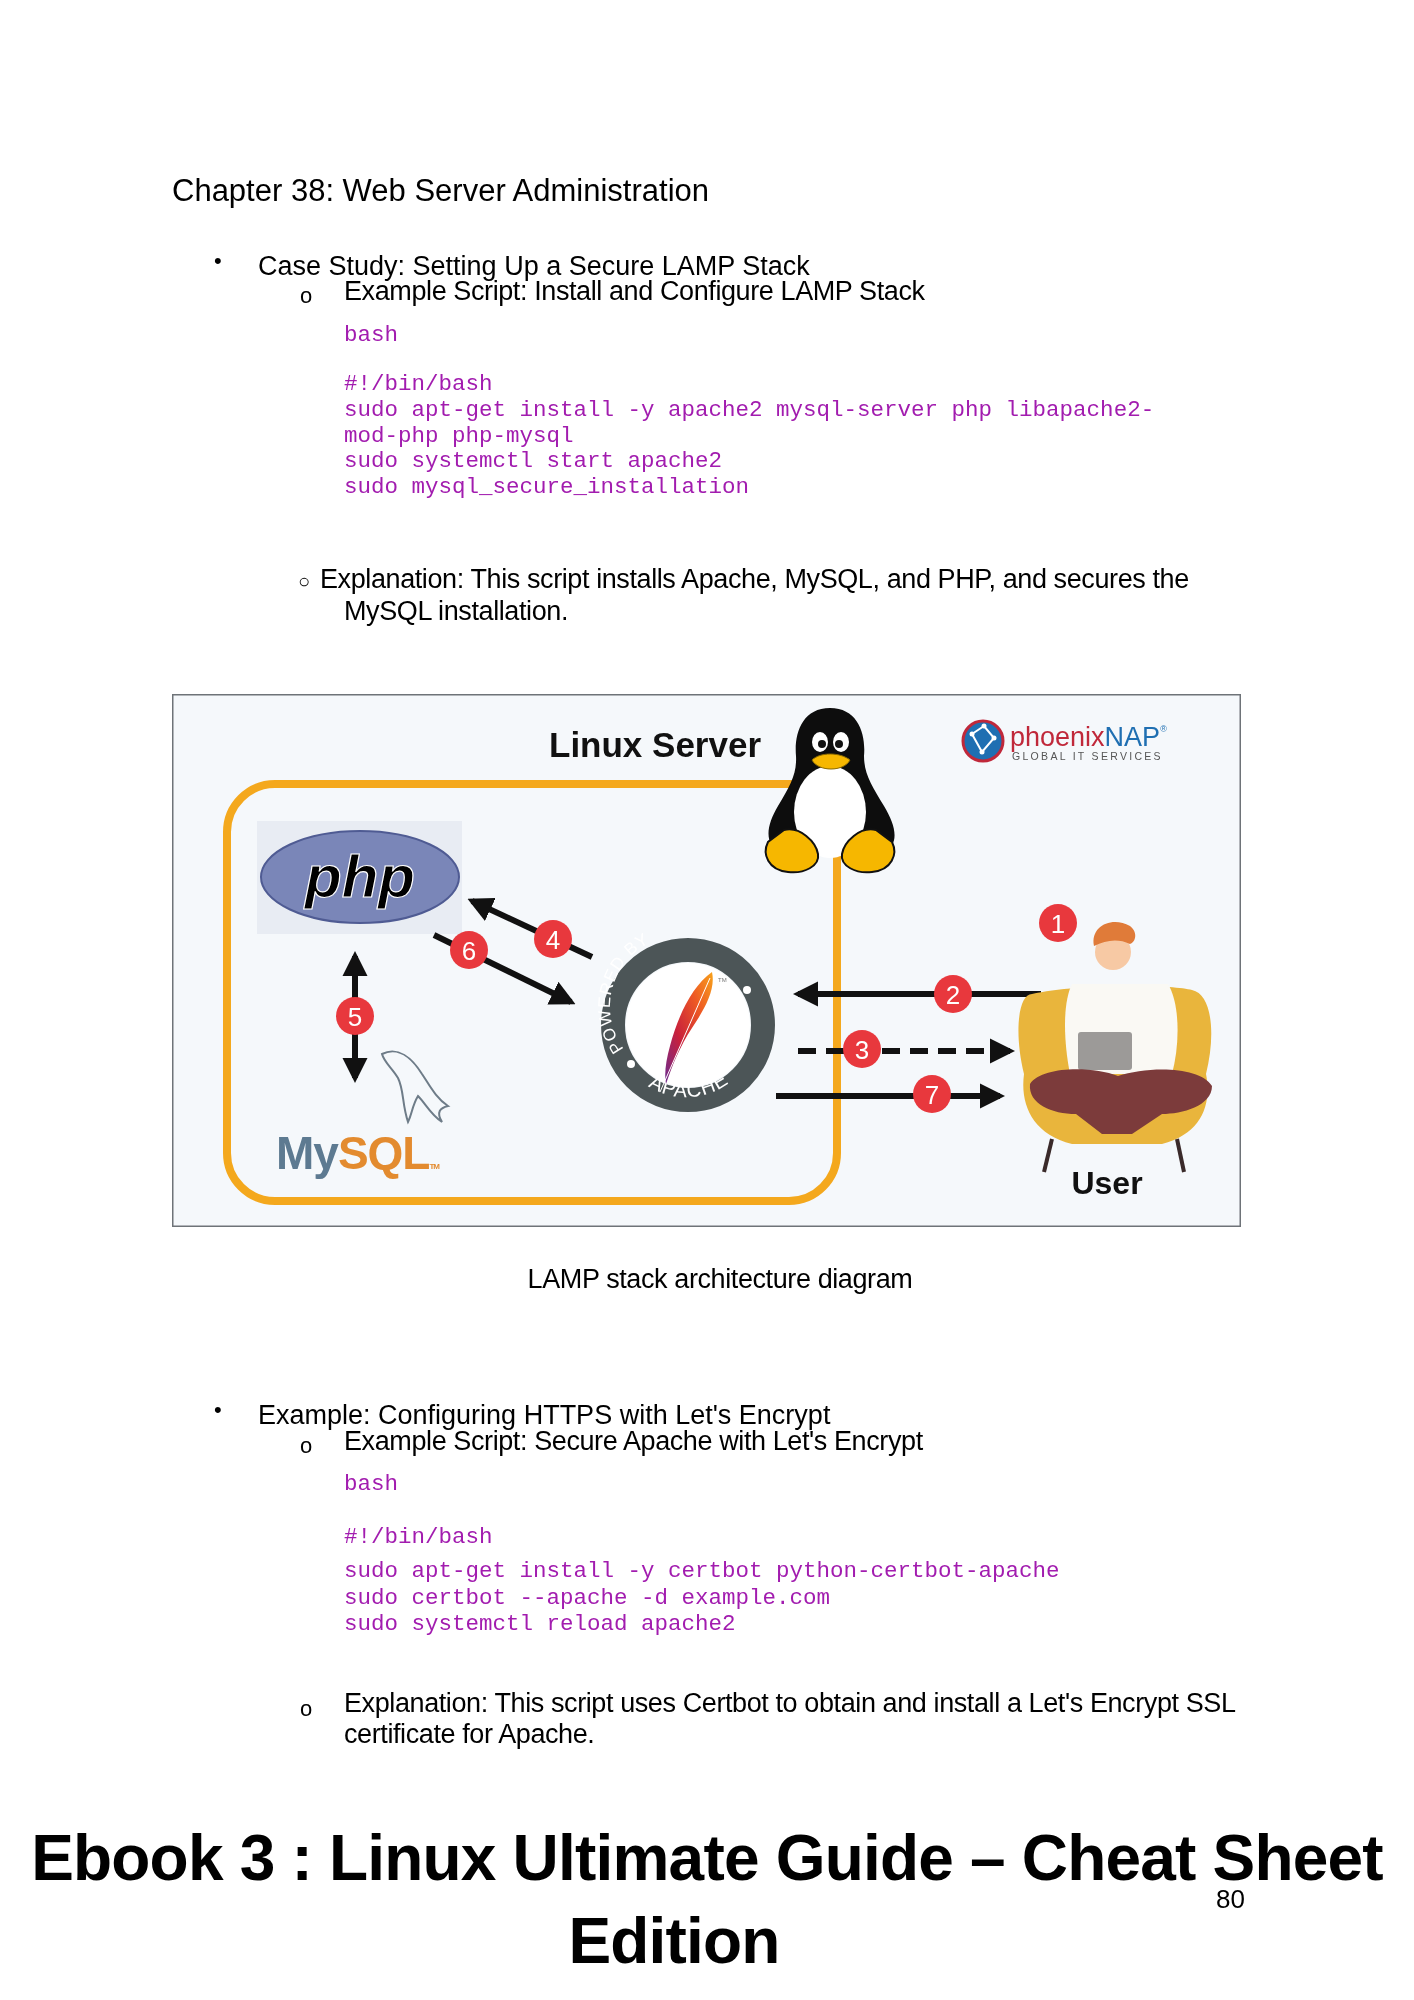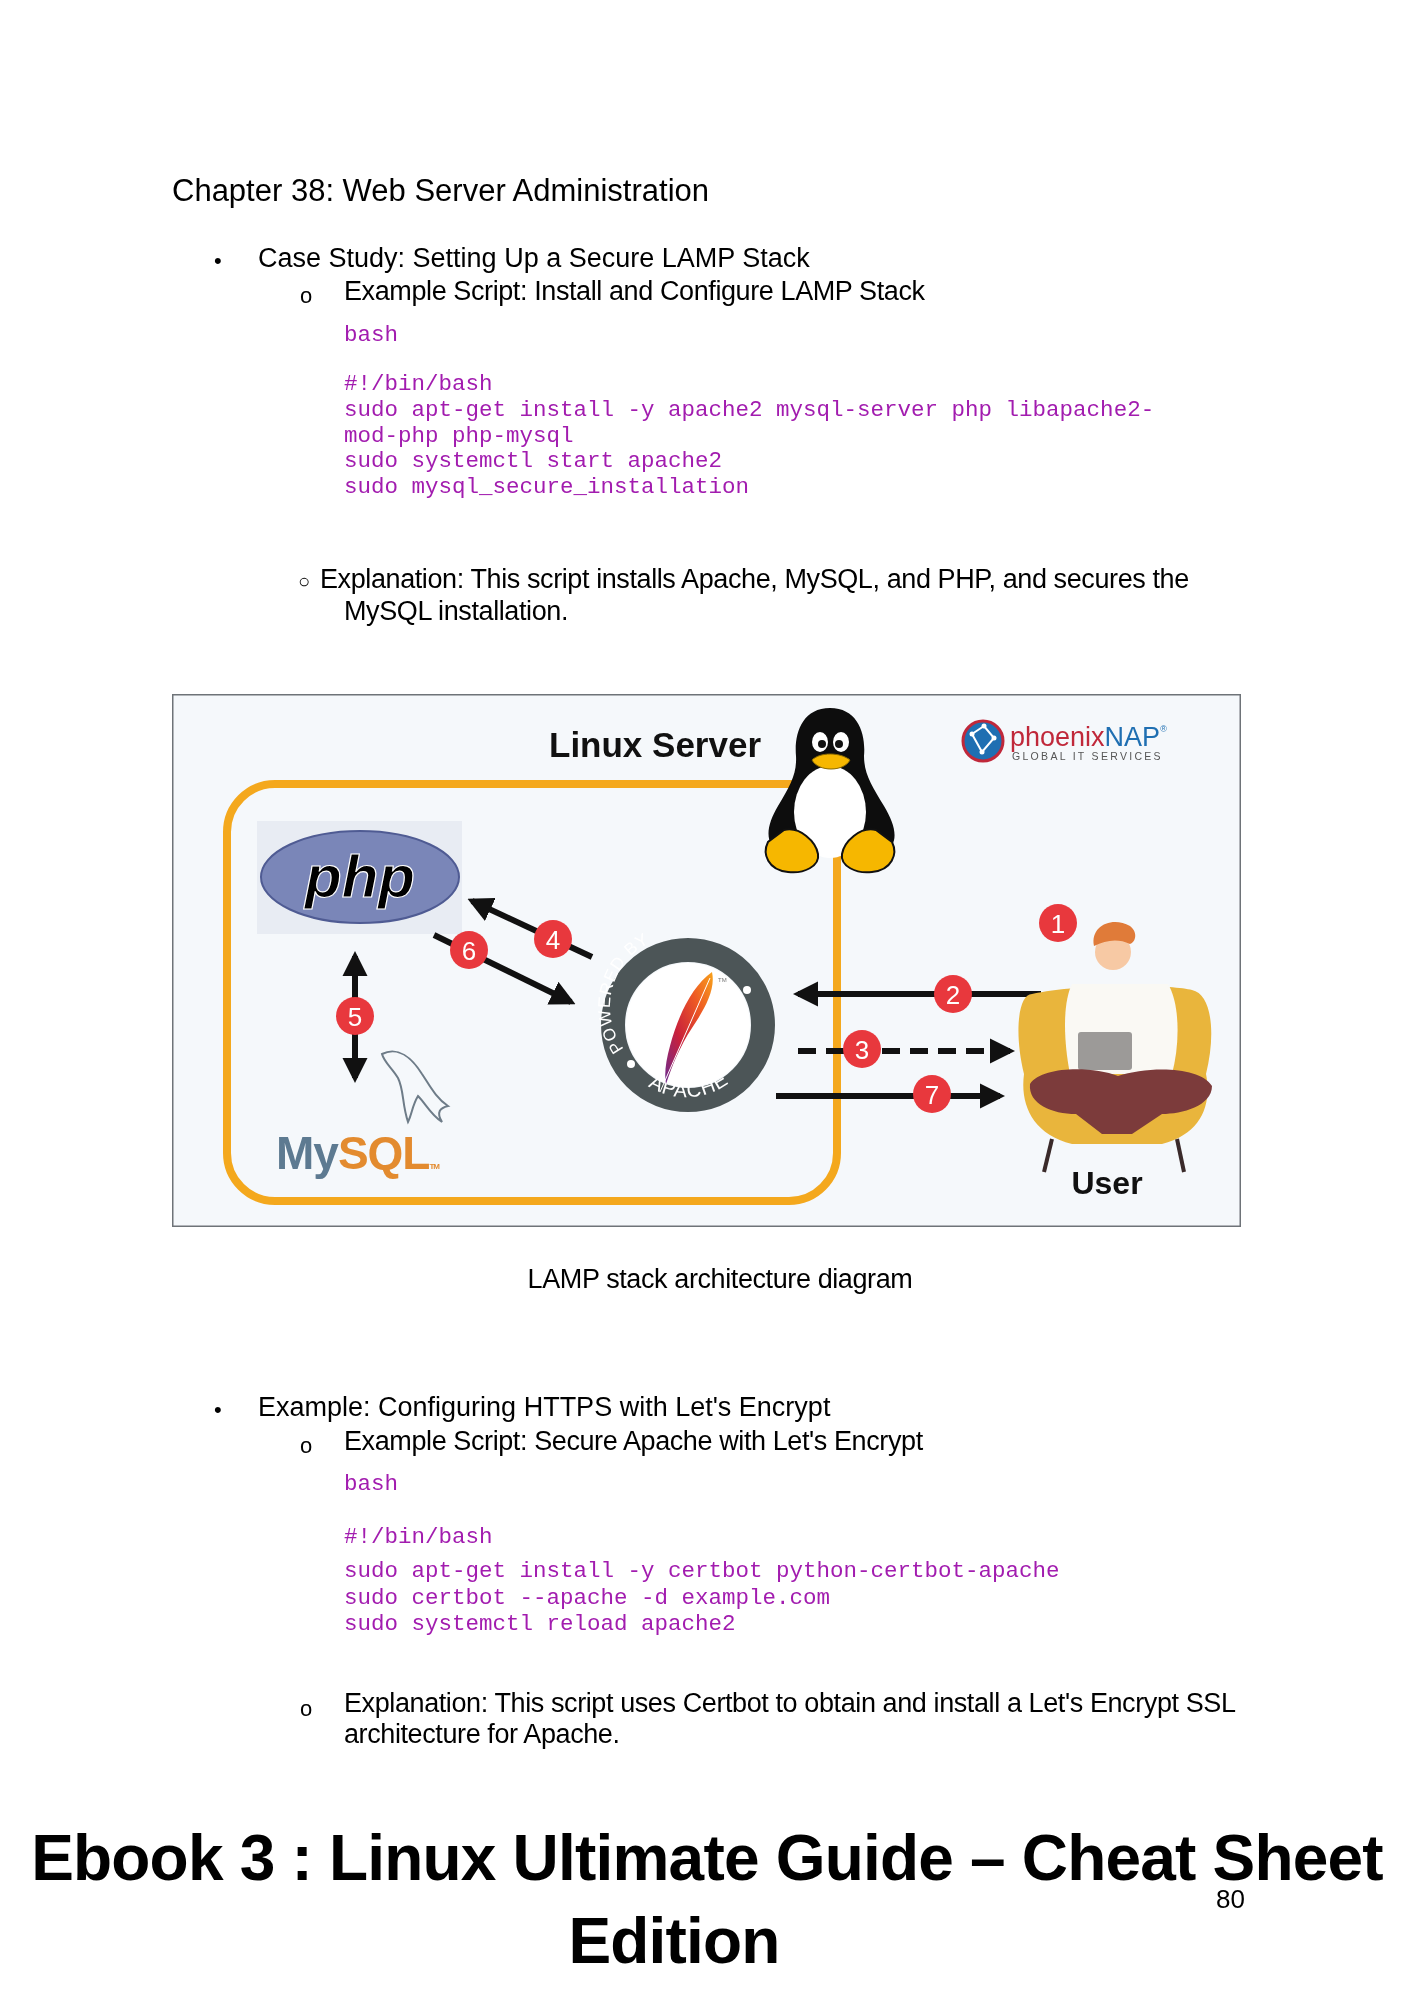--- a/index.html
+++ b/index.html
@@ -2,21 +2,21 @@
 <html><head>
 <meta charset="utf-8">
 <style>
   html, body { margin: 0; padding: 0; background: #ffffff; }
   body { width: 1414px; height: 2000px; position: relative; overflow: hidden; color: #000; }
   .abs { position: absolute; white-space: pre; }
   .sans { font-family: "Liberation Sans", sans-serif; }
   .body-font { font-family: "Liberation Sans", sans-serif; letter-spacing: -0.4px; }
   .mono { font-family: "Liberation Mono", monospace; color: #a21caf; }
   .chapter { font-size: 31px; line-height: 1; }
-  .lvl1 { font-size: 27px; line-height: 1; }
+  .lvl1 { font-size: 27px; line-height: 1; margin-top: 8px; }
   .lvl2 { font-size: 27px; line-height: 1; }
   .code { font-size: 22.5px; line-height: 1; }
   .caption { font-size: 27px; line-height: 1; }
   .footer-title { font-family: "Liberation Sans", sans-serif; font-weight: bold; font-size: 64px; line-height: 1; letter-spacing: -0.8px; }
   .page-num { font-family: "Liberation Sans", sans-serif; font-size: 26px; line-height: 1; }
   .bullet-dot { font-size: 22px; }
   .bullet-o { font-family: "Liberation Sans", sans-serif; font-size: 22px; }
   #diagram { position: absolute; left: 172px; top: 694px; width: 1069px; height: 531px; }
   #diagram svg { display: block; }
 </style>
@@ -175,18 +175,18 @@
   <div class="abs body-font lvl2" style="left:344px; top:1428px;">Example Script: Secure Apache with Let's Encrypt</div>
   <div class="abs mono code" style="left:344px; top:1473px;">bash</div>
   <div>
     <div class="abs mono code" style="left:344px; top:1526px;">#!/bin/bash</div>
     <div class="abs mono code" style="left:344px; top:1560px;">sudo apt-get install -y certbot python-certbot-apache</div>
     <div class="abs mono code" style="left:344px; top:1587px;">sudo certbot --apache -d example.com</div>
     <div class="abs mono code" style="left:344px; top:1613px;">sudo systemctl reload apache2</div>
   </div>
   <div class="abs bullet-o" style="left:300px; top:1696px;">o</div>
   <div class="abs body-font lvl2" style="left:344px; top:1690px;">Explanation: This script uses Certbot to obtain and install a Let's Encrypt SSL</div>
-  <div class="abs body-font lvl2" style="left:344px; top:1721px;">architecture for Apache.</div>
+  <div class="abs body-font lvl2" style="left:344px; top:1721px;">certificate for Apache.</div>
 </div>
 
 <div class="abs footer-title" style="left:0; width:1414px; text-align:center; top:1826px;">Ebook 3 : Linux Ultimate Guide – Cheat Sheet</div>
 <div class="abs footer-title" style="left:0; width:1348px; text-align:center; top:1909px;">Edition</div>
 <div class="abs page-num" style="left:1216px; top:1886px;">80</div>
 
 </body></html>

